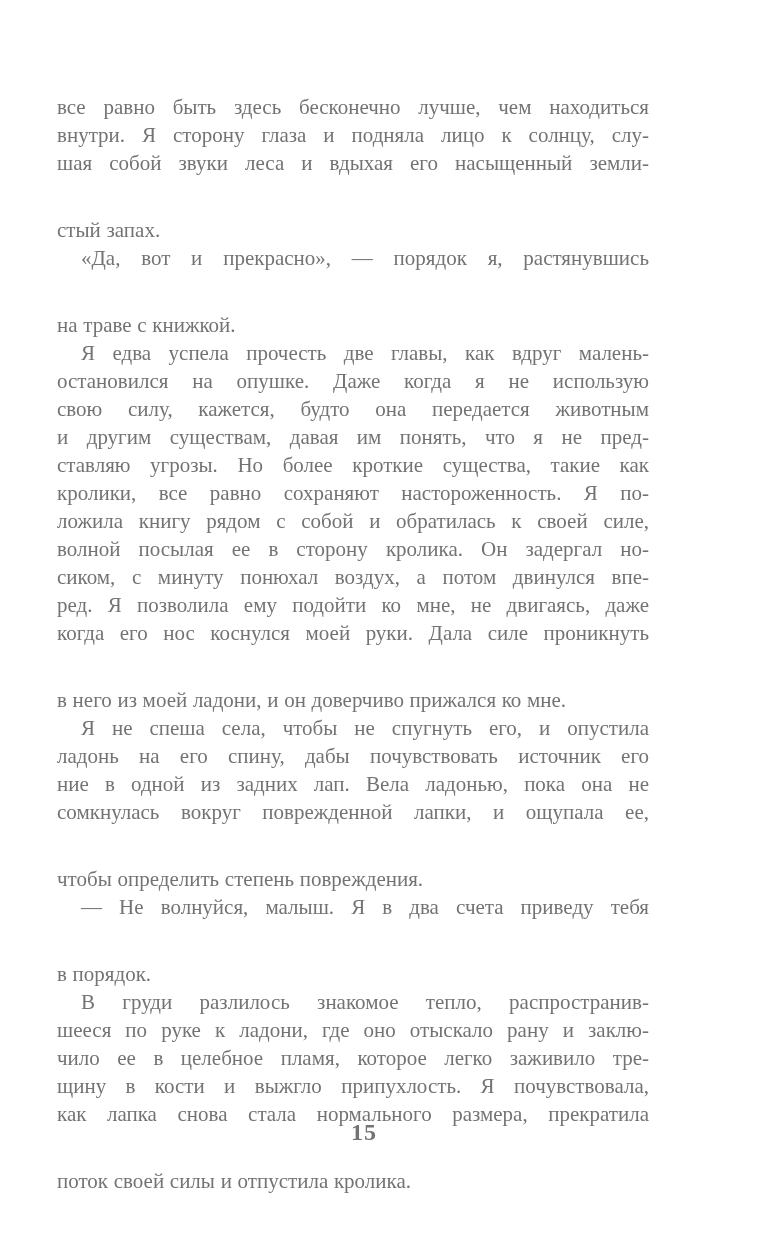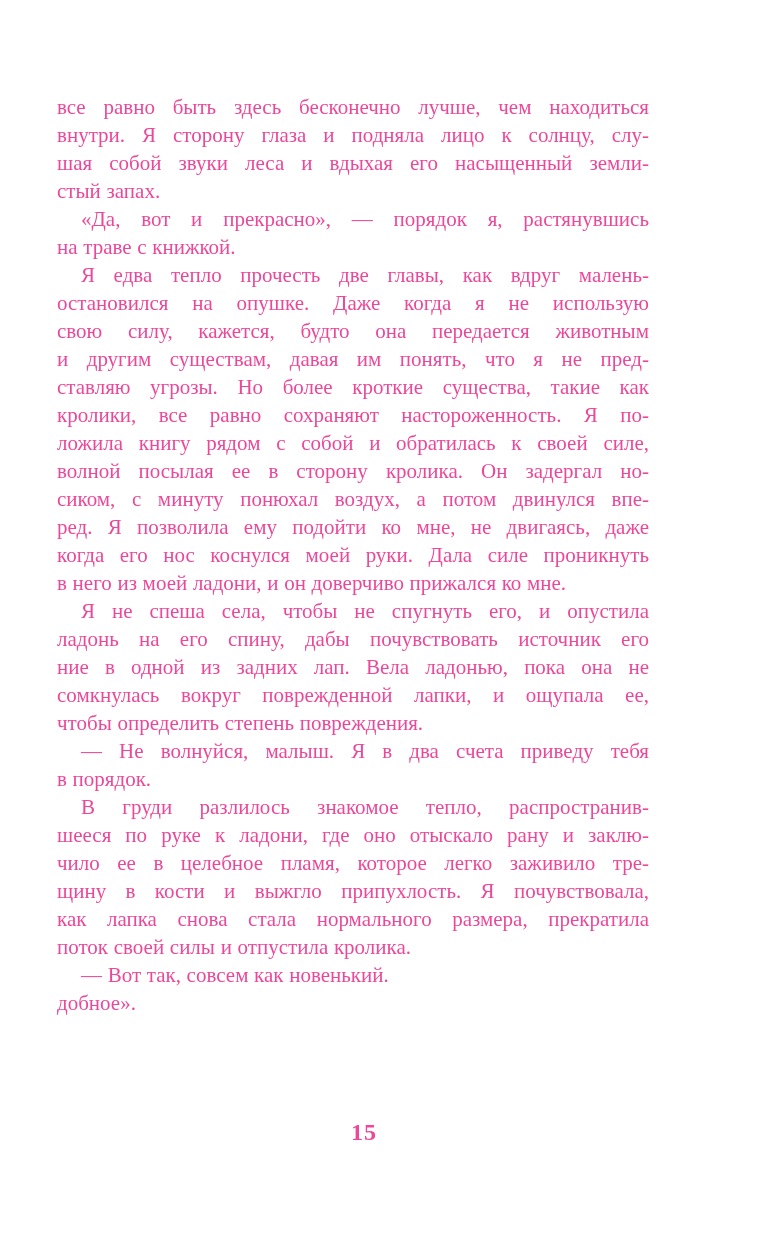--- a/index.html
+++ b/index.html
@@ -7,21 +7,21 @@
     padding: 0;
     background: #ffffff;
   }
   .page {
     position: relative;
     width: 684px;
     height: 1240px;
     background: #ffffff;
     overflow: hidden;
     font-family: "Liberation Serif", "DejaVu Serif", serif;
-    color: #ec4899;
+    color: #737373;
   }
   .text-block {
     position: absolute;
     left: 57px;
     top: 93px;
     width: 592px;
   }
   .paragraph {
     margin: 0;
     padding: 0;
@@ -30,20 +30,21 @@
     font-size: 21px;
     line-height: 28px;
     text-align: justify;
     text-align-last: justify;
     -moz-text-align-last: justify;
     white-space: normal;
     word-spacing: 0.02em;
   }
   .line.last {
     text-align-last: left;
+    margin-top: 39px;
     -moz-text-align-last: left;
   }
   .line.indent {
     padding-left: 24px;
   }
   .page-number {
     position: absolute;
     left: 57px;
     top: 1118px;
     width: 614px;
@@ -63,21 +64,21 @@
         <div class="line">все равно быть здесь бесконечно лучше, чем находиться</div>
         <div class="line">внутри. Я сторону глаза и подняла лицо к солнцу, слу-</div>
         <div class="line">шая собой звуки леса и вдыхая его насыщенный земли-</div>
         <div class="line last">стый запах.</div>
       </div>
       <div class="paragraph">
         <div class="line indent">«Да, вот и прекрасно», — порядок я, растянувшись</div>
         <div class="line last">на траве с книжкой.</div>
       </div>
       <div class="paragraph">
-        <div class="line indent">Я едва тепло прочесть две главы, как вдруг малень-</div>
+        <div class="line indent">Я едва успела прочесть две главы, как вдруг малень-</div>
         <div class="line">остановился на опушке. Даже когда я не использую</div>
         <div class="line">свою силу, кажется, будто она передается животным</div>
         <div class="line">и другим существам, давая им понять, что я не пред-</div>
         <div class="line">ставляю угрозы. Но более кроткие существа, такие как</div>
         <div class="line">кролики, все равно сохраняют настороженность. Я по-</div>
         <div class="line">ложила книгу рядом с собой и обратилась к своей силе,</div>
         <div class="line">волной посылая ее в сторону кролика. Он задергал но-</div>
         <div class="line">сиком, с минуту понюхал воздух, а потом двинулся впе-</div>
         <div class="line">ред. Я позволила ему подойти ко мне, не двигаясь, даже</div>
         <div class="line">когда его нос коснулся моей руки. Дала силе проникнуть</div>

